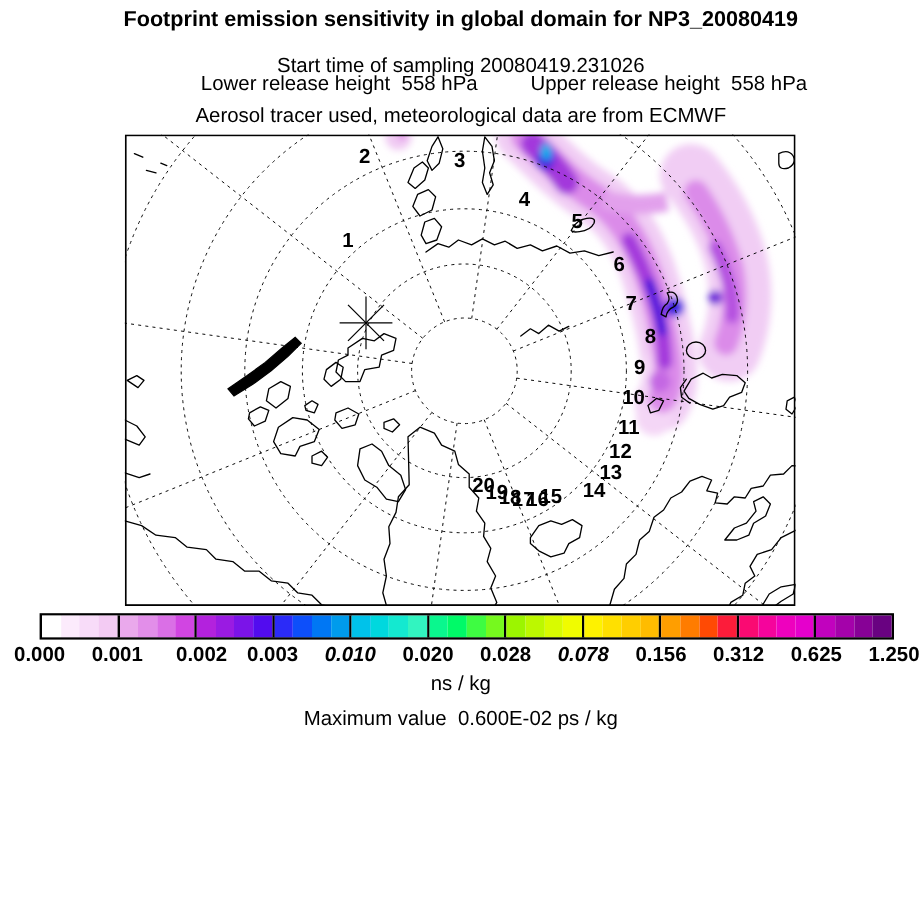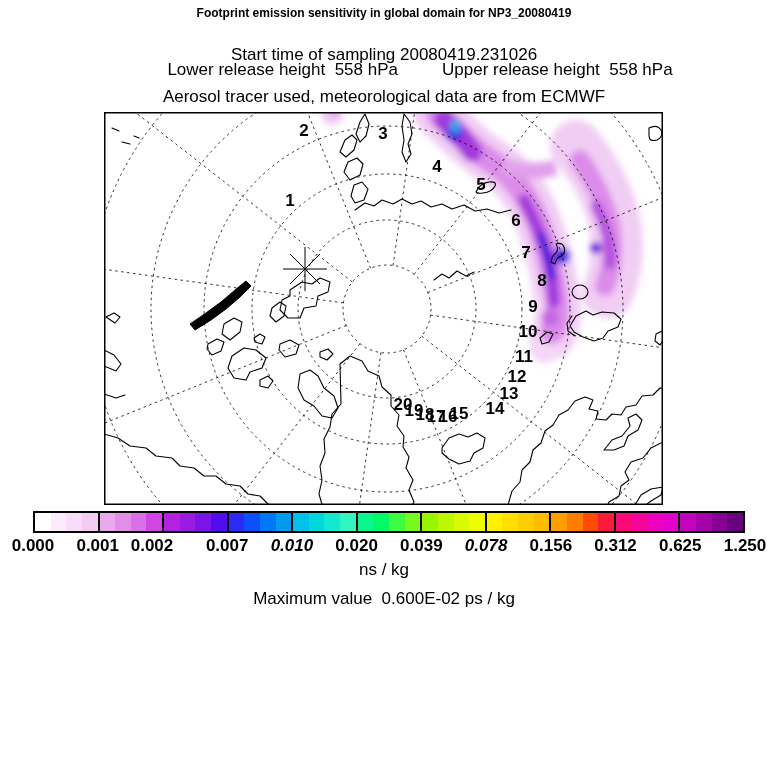--- a/index.html
+++ b/index.html
@@ -1,20 +1,20 @@
 <!DOCTYPE html>
 <html><head>
 <meta charset="utf-8">
 <style>
   html,body{margin:0;padding:0;}
   body{width:768px;height:768px;background:#ffffff;position:relative;
        font-family:"Liberation Sans",sans-serif;color:#000;overflow:hidden;}
   .hline{position:absolute;left:0;width:768px;display:flex;justify-content:center;
          white-space:pre;color:#000;}
-  #title{top:6px;font-size:12px;font-weight:bold;}
+  #title{top:6px;font-size:18px;font-weight:bold;}
   #line2{top:33px;font-size:17px;gap:48px;margin-top:12px;}
   #line3{top:60px;font-size:17px;gap:44px;padding-left:36px;}
   #line4{top:87px;font-size:17px;}
   #mapwrap{position:absolute;left:104px;top:112px;width:559px;height:393px;}
   #colorbar{position:absolute;left:33px;top:511px;width:712px;height:22px;
             border:2px solid #000;box-sizing:border-box;display:flex;background:#fff;}
   .cb-seg{flex:1;display:flex;}
   .cb-seg + .cb-seg{border-left:2px solid #000;}
   .cb-cell{flex:1;}
   #cbticks{position:absolute;left:0;top:536px;width:768px;height:20px;padding-left:20px;}
@@ -240,25 +240,25 @@
     <div class="cb-seg">
       <div class="cb-cell" style="background: rgb(193, 2, 190);"></div>
       <div class="cb-cell" style="background: rgb(164, 2, 170);"></div>
       <div class="cb-cell" style="background: rgb(135, 1, 150);"></div>
       <div class="cb-cell" style="background: rgb(105, 2, 129);"></div>
     </div>
   </div>
 <div id="cbticks">
     <span class="cb-tick" style="left: 33px;">0.000</span>
     <span class="cb-tick" style="left: 97.7273px;">0.001</span>
-    <span class="cb-tick" style="left: 152px;">0.002</span>
-    <span class="cb-tick" style="left: 227.182px;">0.007</span>
+    <span class="cb-tick" style="left: 168px;">0.002</span>
+    <span class="cb-tick" style="left: 227.182px;">0.003</span>
     <span class="cb-tick" style="left: 291.909px; font-style: italic;">0.010</span>
     <span class="cb-tick" style="left: 356.636px;">0.020</span>
-    <span class="cb-tick" style="left: 421.364px;">0.039</span>
+    <span class="cb-tick" style="left: 421.364px;">0.028</span>
     <span class="cb-tick" style="left: 486.091px; font-style: italic;">0.078</span>
     <span class="cb-tick" style="left: 550.818px;">0.156</span>
     <span class="cb-tick" style="left: 615.545px;">0.312</span>
     <span class="cb-tick" style="left: 680.273px;">0.625</span>
     <span class="cb-tick" style="left: 745px;">1.250</span>
   </div>
 
 <div id="units" class="hline">
   <span>ns / kg</span>
 </div>

